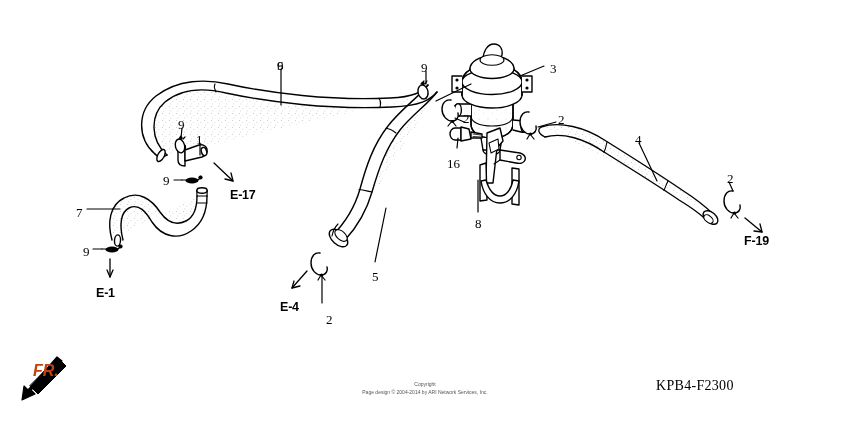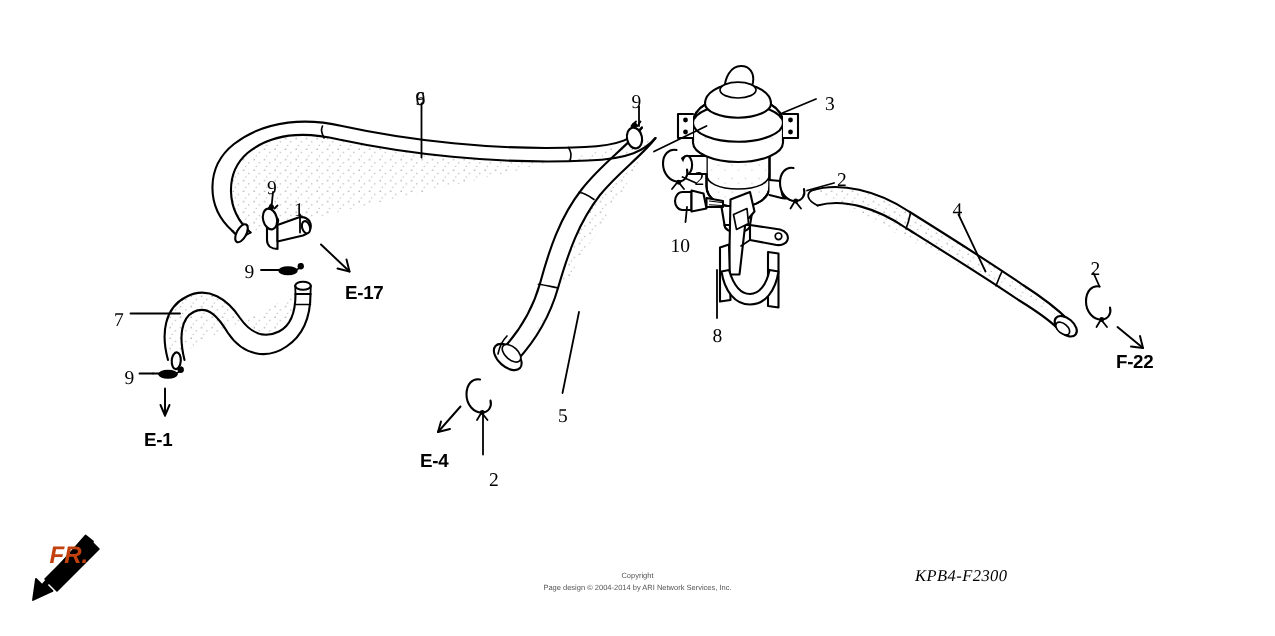--- a/index.html
+++ b/index.html
@@ -48,28 +48,27 @@
     font-family: "Liberation Sans", "DejaVu Sans", sans-serif;
     font-size: 16px;
     font-weight: bold;
     font-style: italic;
     color: #c2410c;
     line-height: 1;
     white-space: nowrap;
   }
   #page-code {
     position: absolute;
-    left: 610px;
+    left: 656px;
     top: 378px;
     font-family: "Liberation Serif", "DejaVu Serif", serif;
-    font-size: 11px;
+    font-size: 14px;
     letter-spacing: 0.3px;
     color: #000000;
     white-space: nowrap;
-    font-style: italic;
   }
   #footer-credit {
     position: absolute;
     left: 0;
     top: 381px;
     width: 850px;
     text-align: center;
     font-family: "Liberation Sans", "DejaVu Sans", sans-serif;
     font-size: 5px;
     color: #555555;
@@ -329,26 +328,26 @@
   <div class="callout-num" style="left:550px;top:62px">3</div>
   <div class="callout-num" style="left:635px;top:133px">4</div>
   <div class="callout-num" style="left:372px;top:270px">5</div>
   <div class="callout-num" style="left:277px;top:59px">6</div>
   <div class="callout-num" style="left:76px;top:206px">7</div>
   <div class="callout-num" style="left:475px;top:217px">8</div>
   <div class="callout-num" style="left:421px;top:61px">9</div>
   <div class="callout-num" style="left:178px;top:118px">9</div>
   <div class="callout-num" style="left:163px;top:174px">9</div>
   <div class="callout-num" style="left:83px;top:245px">9</div>
-  <div class="callout-num" style="left:447px;top:157px">10</div>
+  <div class="callout-num" style="left:447px;top:157px">16</div>
 
   <div class="ref-label" style="left:230px;top:189px">E-17</div>
   <div class="ref-label" style="left:96px;top:287px">E-1</div>
   <div class="ref-label" style="left:280px;top:301px">E-4</div>
-  <div class="ref-label" style="left:744px;top:235px">F-22</div>
+  <div class="ref-label" style="left:744px;top:235px">F-19</div>
 
   <div id="fr-label">FR.</div>
 
   <div id="page-code">KPB4-F2300</div>
 
   <div id="footer-credit">
     <span class="ln">Copyright</span>
     <span class="ln">Page design © 2004-2014 by ARI Network Services, Inc.</span>
   </div>
 

